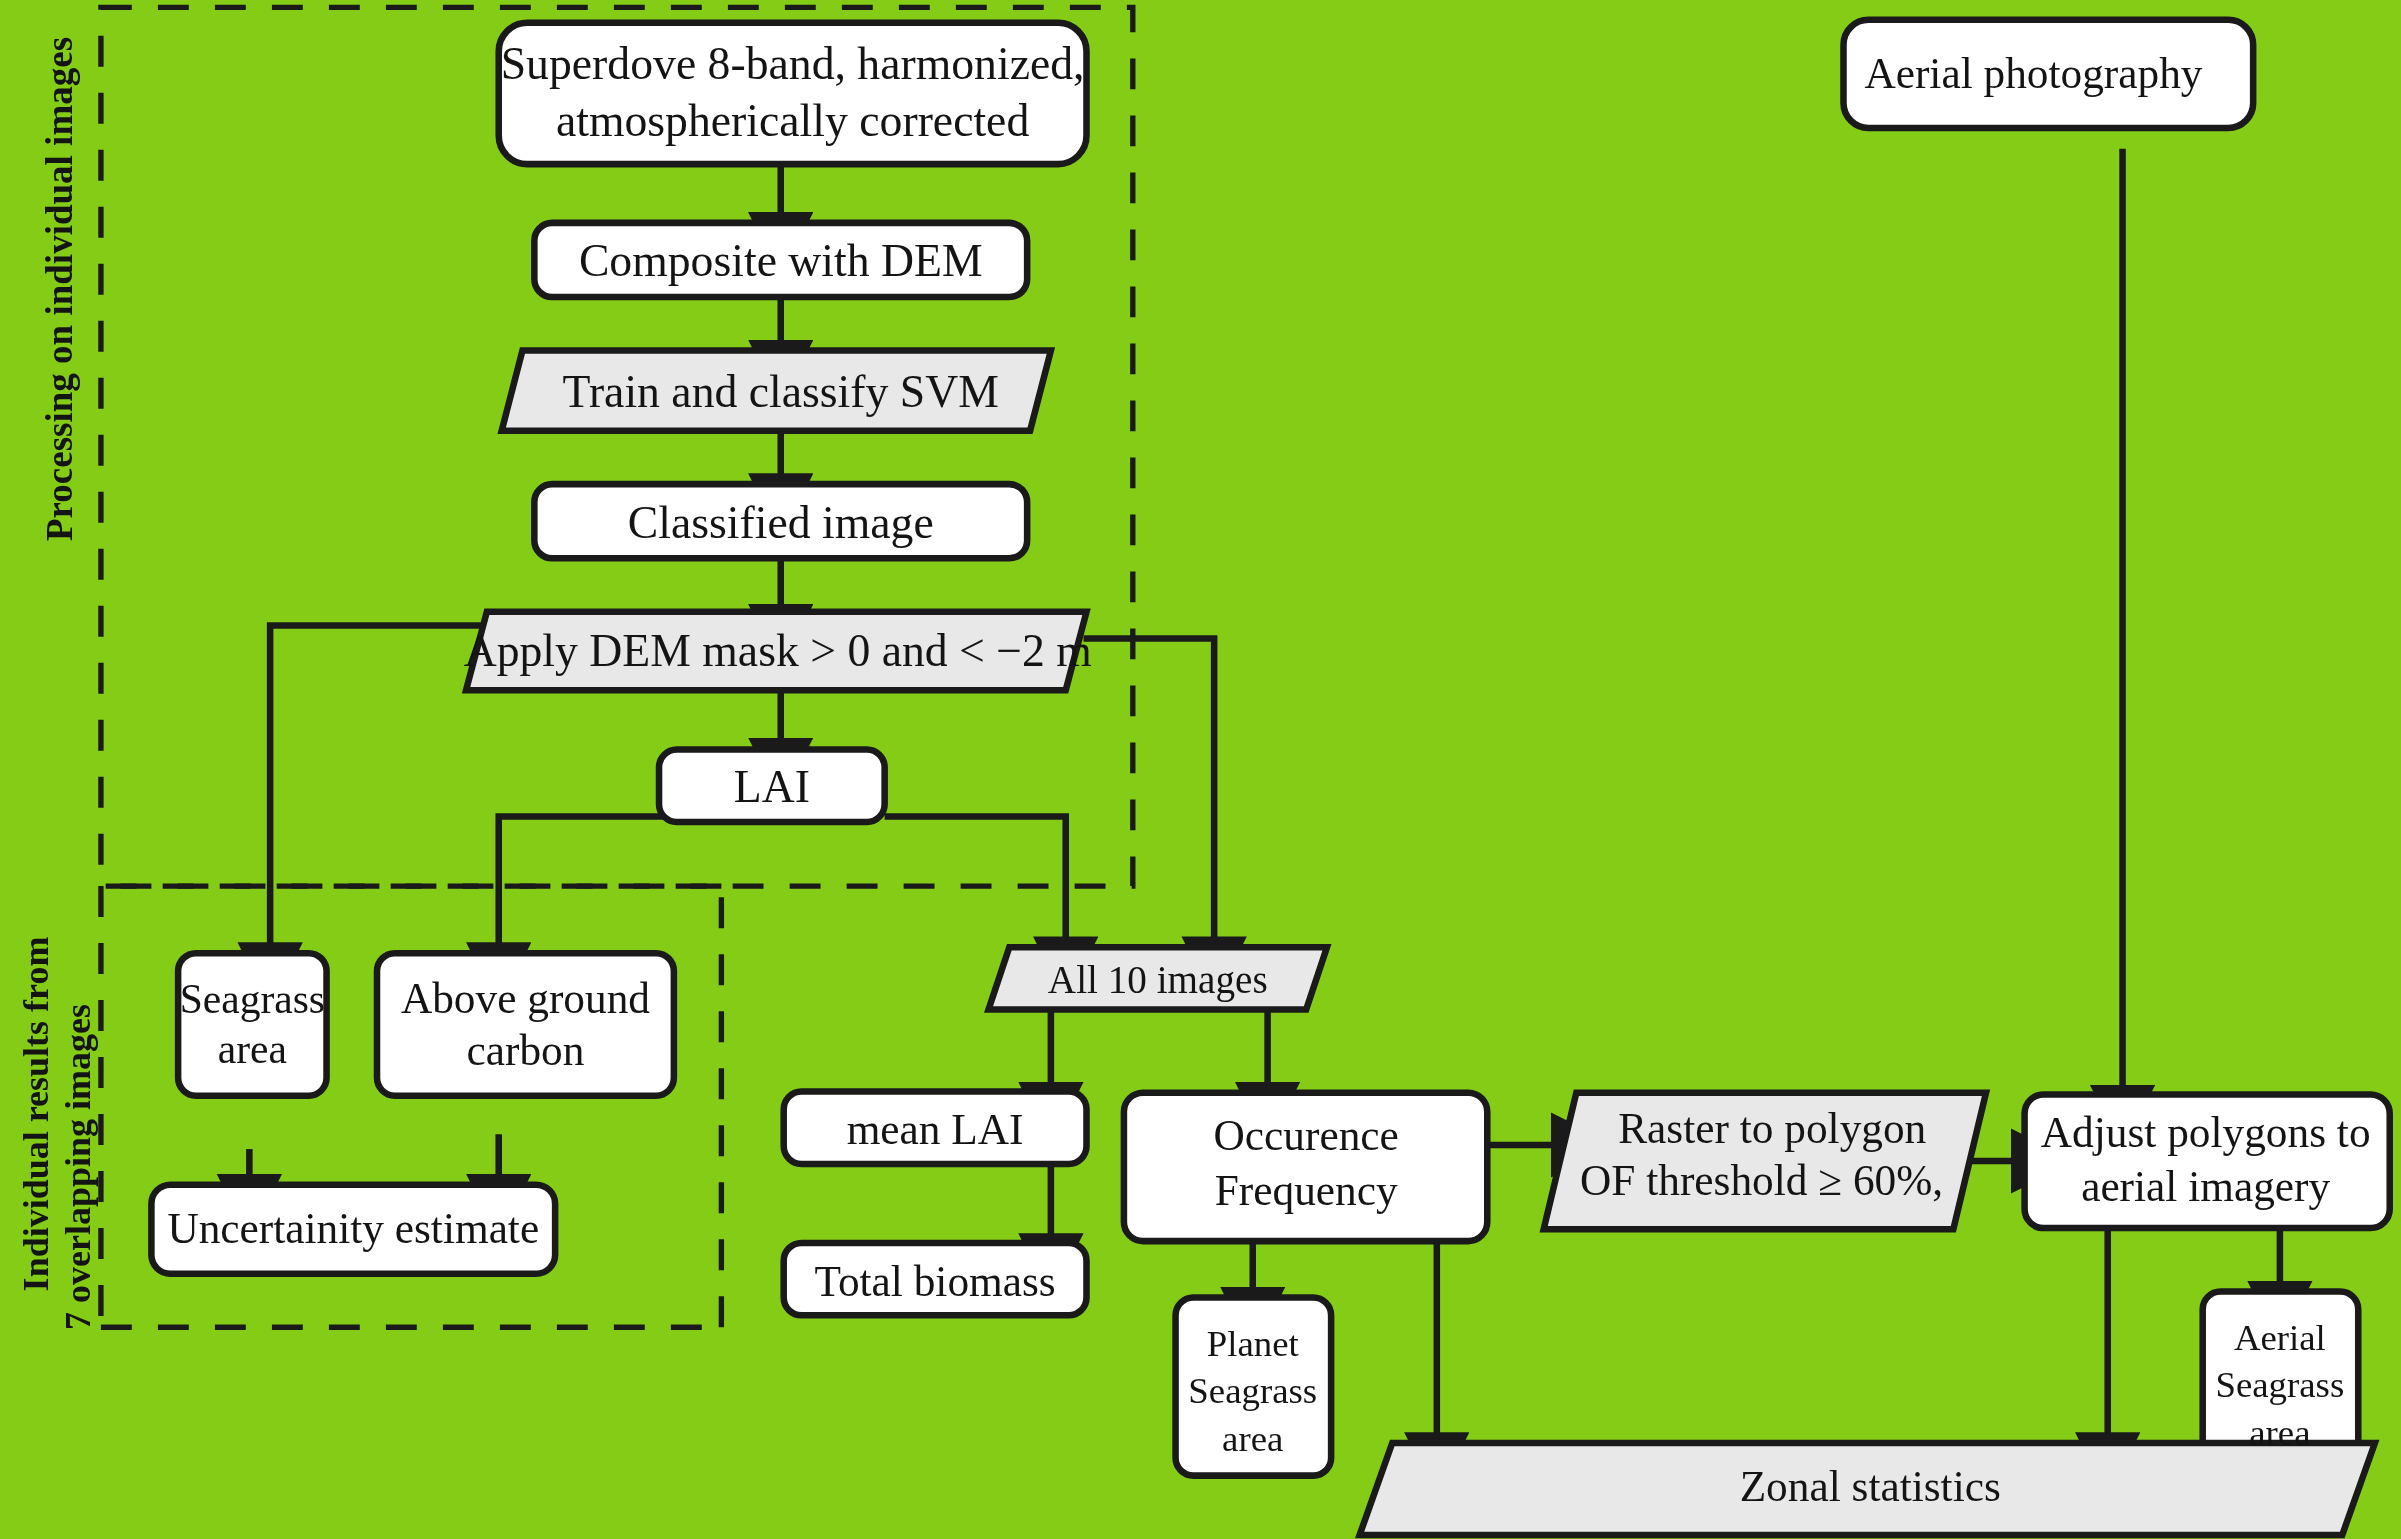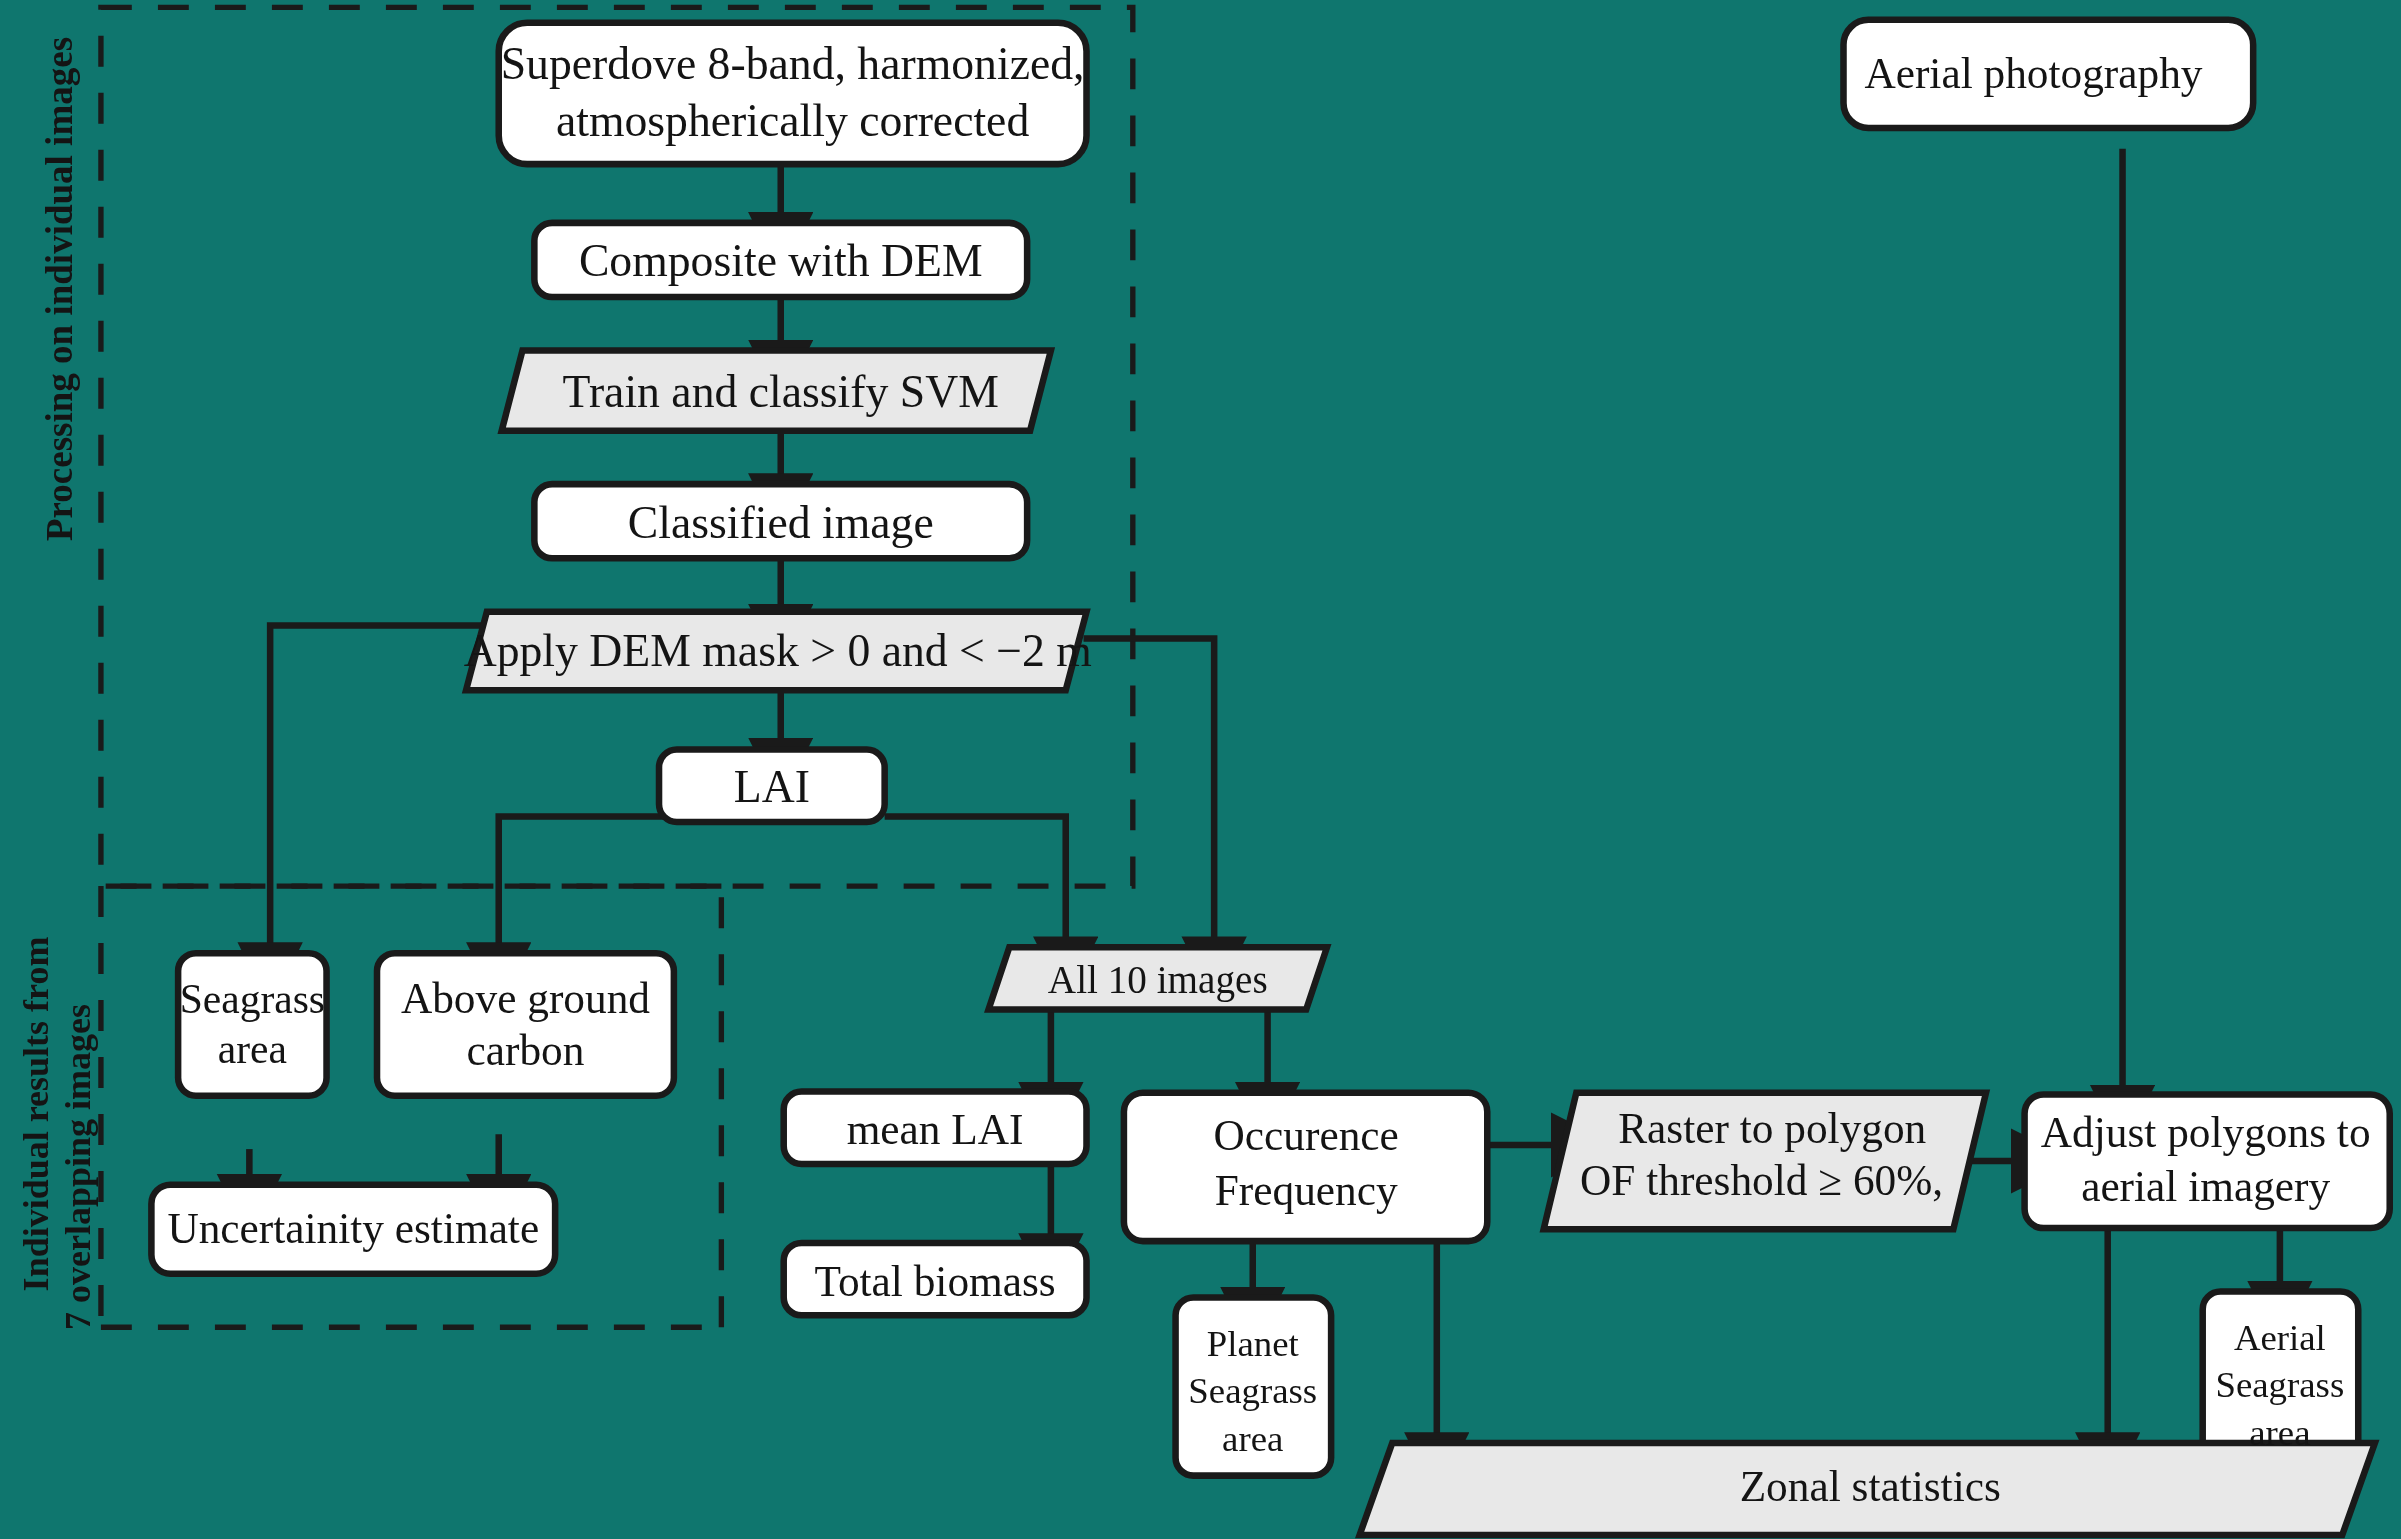--- a/index.html
+++ b/index.html
@@ -1,17 +1,17 @@
 <!DOCTYPE html>
 <html style="font-size:9.5px"><head>
 <meta charset="utf-8">
 <style>
   html,body{margin:0;padding:0;background:#ffffff;}
   body{font-family:"Liberation Serif", serif;}
-  #stage{position:relative;width:2401px;height:1540px;background:#0f766e;overflow:hidden;}
+  #stage{position:relative;width:2401px;height:1540px;background:#84cc16;overflow:hidden;}
   #vec{position:absolute;left:0;top:0;width:2401px;height:1540px;}
   .vlabel{
     position:absolute;
     font-family:"Liberation Serif", serif;
     font-weight:bold;
     color:#141414;
     white-space:nowrap;
     transform-origin:center center;
   }
 </style>

